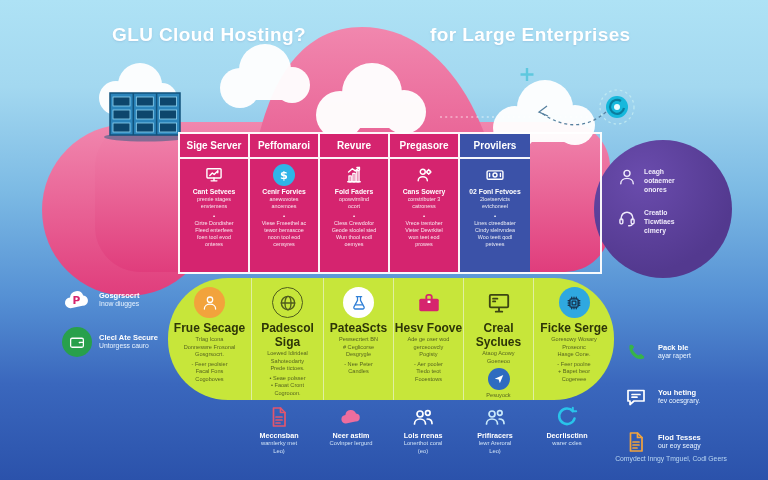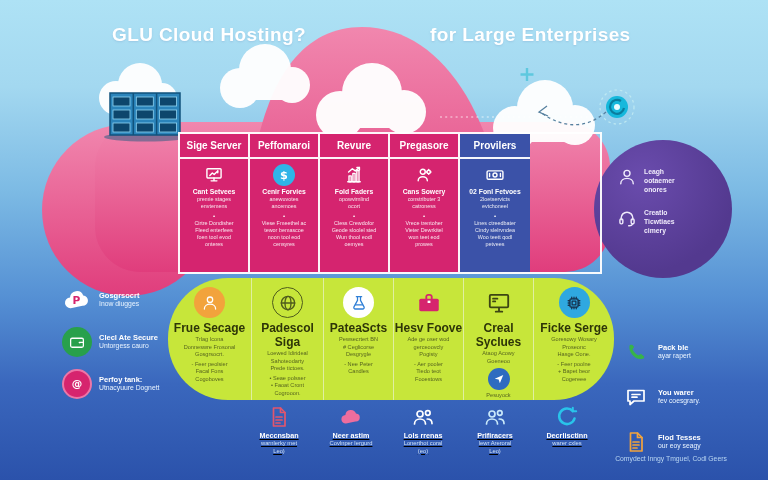--- a/index.html
+++ b/index.html
@@ -70,21 +70,21 @@
   .gchip2:empty{display:none;}
   .gchip2 .ic{width:12px;height:12px;}
   
   .rightlist{left:621px;top:290px;width:142px;z-index:4;display:flex;flex-direction:column;gap:11px;margin-top:45px;}
   .rightlist .lchip{background:transparent;}
   .c-green{color:#37b34a;}
   .c-white{color:#fff;}
   .c-orange{color:#f2a33c;}
   .rightlist .lchip .ic{width:24px;height:24px;}
   
-  .bottomlist{left:246px;top:404px;width:354px;display:flex;justify-content:space-between;z-index:4;text-decoration:underline;}
+  .bottomlist{left:246px;top:404px;width:354px;display:flex;justify-content:space-between;z-index:4;}
   .bitem{width:66px;text-align:center;color:#fff;}
   .bchip{height:26px;display:flex;align-items:center;justify-content:center;}
   .bchip .ic{width:24px;height:24px;}
   .t-red{color:#e2566d;}
   .t-pink{color:#ee6d9e;}
   .t-white{color:#fff;}
   .t-sky{color:#c9e9fa;}
   .t-cyan{color:#29c4ea;}
   .bt1{font-size:7.2px;font-weight:bold;margin-top:1px;}
   .bt2{font-size:5.8px;color:#cfe2f6;line-height:1.3;white-space:pre-line;}
@@ -422,31 +422,20 @@
           <svg class="ic" viewBox="0 0 24 24">
             <use href="#i-wallet"></use>
           </svg>
         </div>
         <div class="txt">
           <div class="t1">Clecl Ate Secure</div>
           <div class="t2">Untorgess cauro</div>
         </div>
       </div>
 
-      <div class="litem">
-        <div class="lchip chip-crimson">
-          <svg class="ic" viewBox="0 0 24 24">
-            <use href="#i-at"></use>
-          </svg>
-        </div>
-        <div class="txt">
-          <div class="t1">Perfoy tank:</div>
-          <div class="t2">Utnacyuure Dognett</div>
-        </div>
-      </div>
     </div>
 
   <div class="abs green">
 
       <div class="gcol">
         <div class="gchip chip-orange">
           <svg class="ic" viewBox="0 0 24 24">
             <use href="#i-person"></use>
           </svg>
         </div>
@@ -555,21 +544,21 @@
         </div>
       </div>
 
       <div class="litem">
         <div class="lchip c-white">
           <svg class="ic" viewBox="0 0 24 24">
             <use href="#i-chat"></use>
           </svg>
         </div>
         <div class="txt">
-          <div class="t1">You warer</div>
+          <div class="t1">You heting</div>
           <div class="t2">fev coesgrary.</div>
         </div>
       </div>
 
       <div class="litem">
         <div class="lchip c-orange">
           <svg class="ic" viewBox="0 0 24 24">
             <use href="#i-doc"></use>
           </svg>
         </div>

